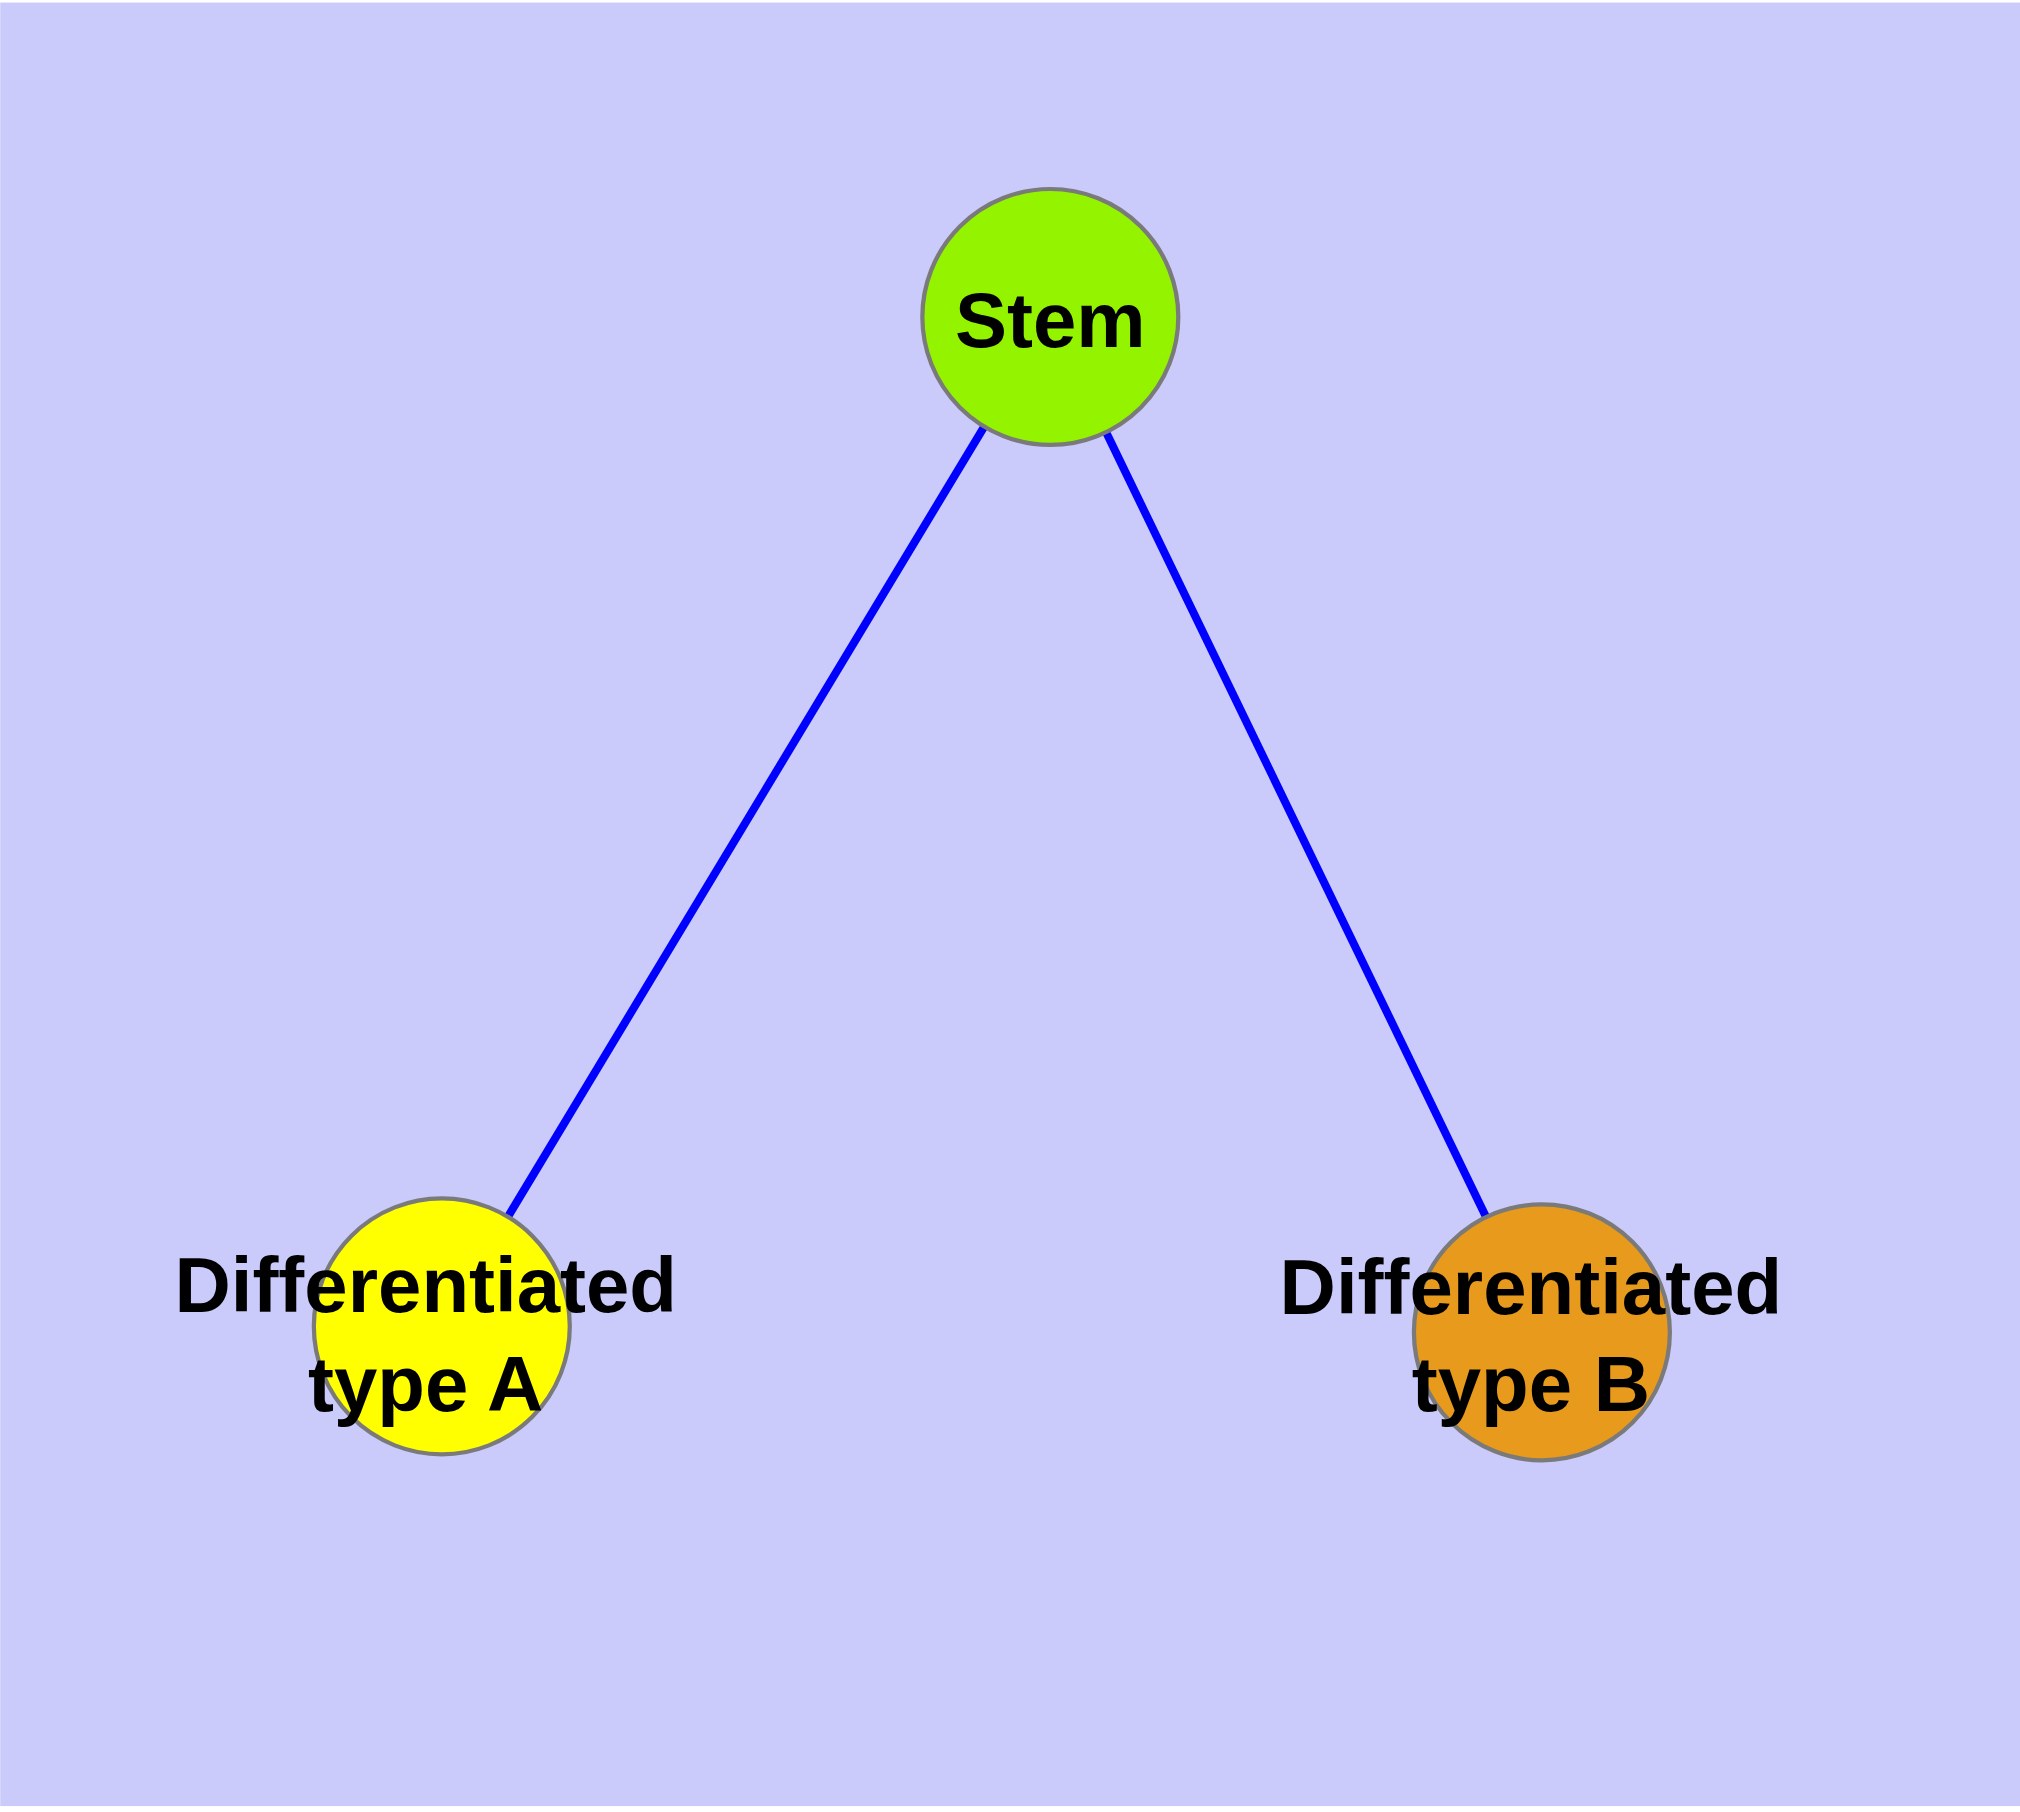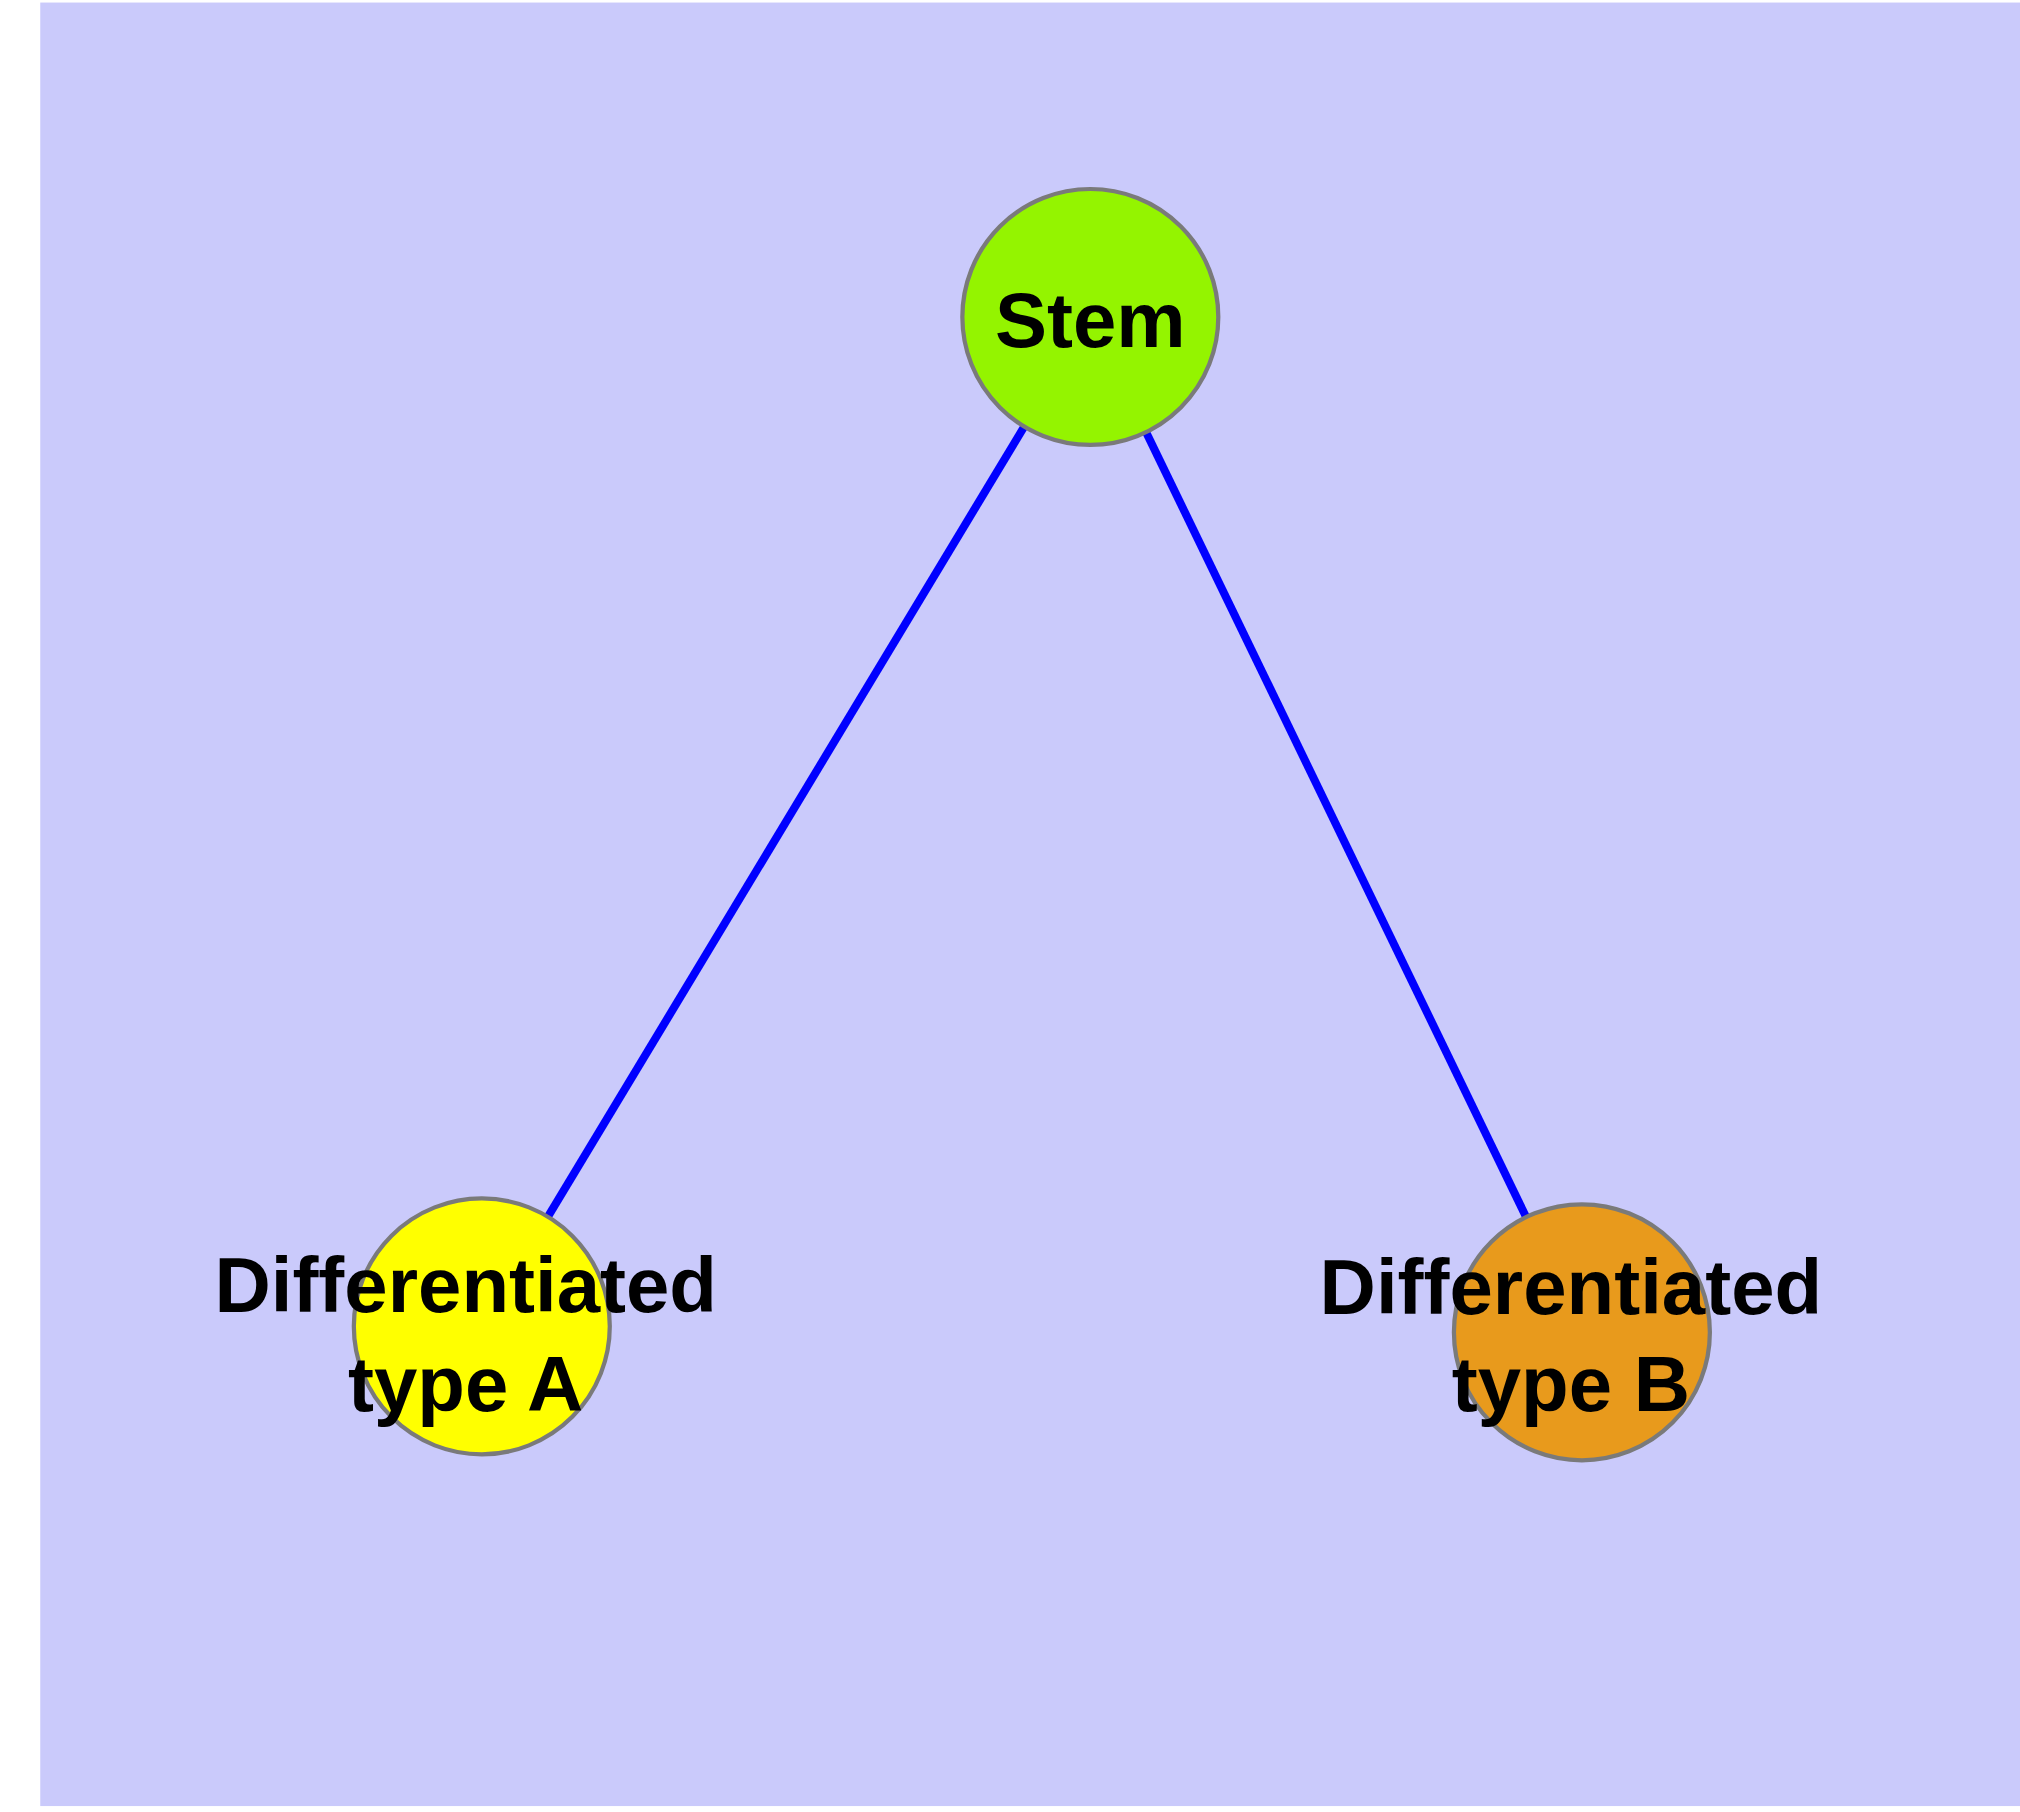--- a/index.html
+++ b/index.html
@@ -9,21 +9,20 @@
     width: 2021px;
     height: 1812px;
     overflow: hidden;
     font-family: "Liberation Sans", "DejaVu Sans", sans-serif;
   }
   .figure-wrap {
     position: relative;
     width: 1888px;
     height: 1812px;
     background: #ffffff;
-    padding-left: 40px;
   }
   svg.graph {
     display: block;
     width: 2021px;
     height: 1812px;
   }
   text.node-label {
     font-family: "Liberation Sans", "DejaVu Sans", sans-serif;
     font-weight: bold;
     font-size: 92px;

